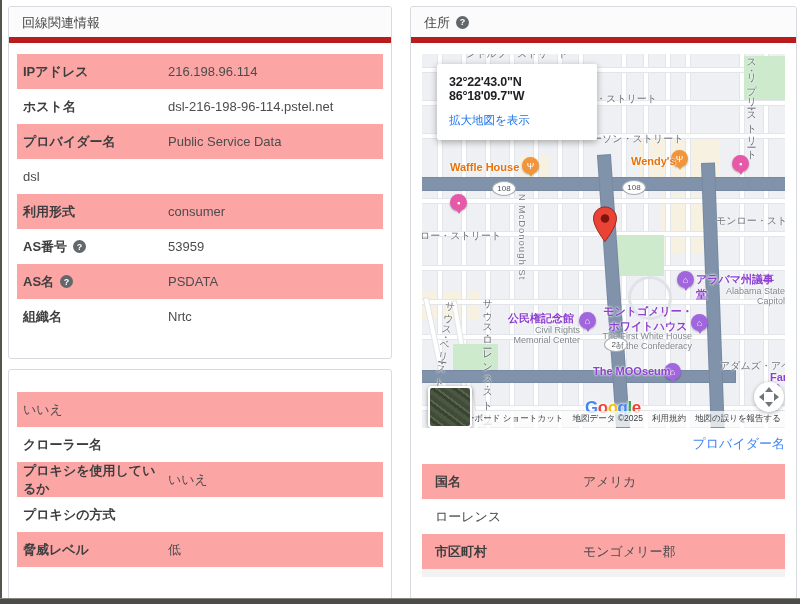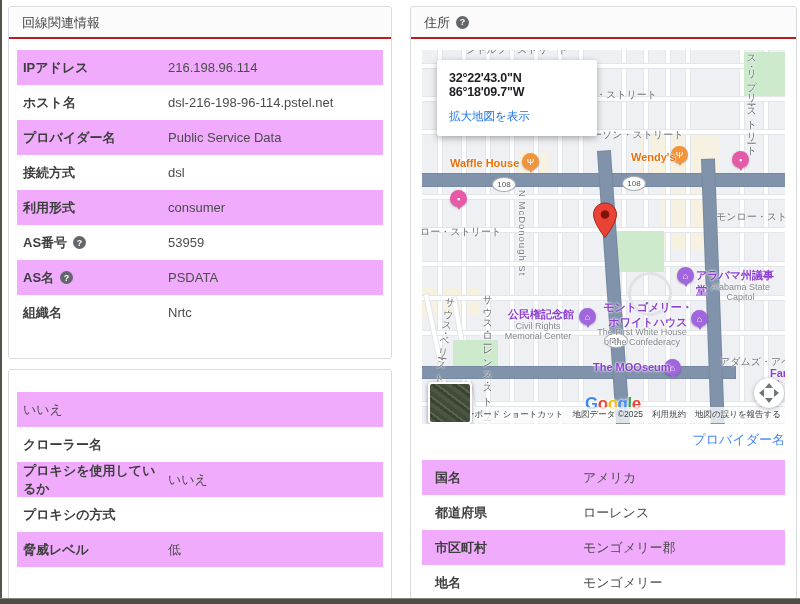--- a/index.html
+++ b/index.html
@@ -8,29 +8,29 @@
 
   
   #edge-left{position:absolute;left:0;top:0;width:2px;height:604px;background:#55544f;z-index:60;}
   #edge-bottom{position:absolute;left:0;top:598px;width:800px;height:6px;background:#4d4c48;border-top:1px solid #85847d;box-sizing:border-box;z-index:60;}
 
   
   .panel{position:absolute;background:#fff;border:1px solid #d7dade;border-radius:3px;box-sizing:border-box;overflow:hidden;}
   #panel-line{left:8px;top:6px;width:384px;height:353px;}
   #panel-attack{left:8px;top:369px;width:384px;height:237px;}
   #panel-address{left:410px;top:6px;width:387px;height:594px;}
-  .phead{height:30px;line-height:29px;padding:0 13px;background:#fbfbfc;border-bottom:2px solid #b91c1c;
+  .phead{height:30px;line-height:29px;padding:0 13px;background:#fbfbfc;border-bottom:6px solid #b91c1c;
          font-size:13px;color:#454545;display:flex;align-items:center;}
   .pbody{padding:11px 8px 0 8px;}
   #panel-attack .pbody{padding-top:22px;}
   #panel-address .pbody{padding:11px 11px 0 11px;}
 
   
   .trow{display:flex;align-items:center;height:35px;font-size:13px;padding-left:6px;}
-  .trow.alt{background:#f0abfc;}
+  .trow.alt{background:#fca5a5;}
   .trow .lbl{flex:0 0 145px;font-weight:700;color:#3e3e3e;display:flex;align-items:center;}
   .trow .val{color:#4c4c4c;}
   #panel-address .trow{padding-left:13px;}
   #panel-address .trow .lbl{flex-basis:148px;}
   .partial-row{height:8px;background:#f2f2f3;}
 
   .help{display:inline-flex;align-items:center;justify-content:center;flex:0 0 auto;
         width:13px;height:13px;border-radius:50%;background:#63676c;color:#fff;
         font-size:9px;font-weight:700;margin-left:6px;cursor:pointer;}
 
@@ -48,21 +48,21 @@
   .slabel{position:absolute;font-size:10px;color:#6e737a;white-space:nowrap;z-index:5;
           text-shadow:0 0 2px #fff,0 0 2px #fff;}
   .slabel.vert{writing-mode:vertical-rl;letter-spacing:1px;}
   .slabel.en{font-size:9.5px;color:#7c8187;}
   .poi-ico{position:absolute;width:17px;height:17px;border-radius:50%;color:#fff;display:flex;align-items:center;
            justify-content:center;font-size:9px;box-shadow:0 1px 2px rgba(0,0,0,.3);z-index:6;cursor:pointer;}
   .poi-tail{position:absolute;top:15px;left:50%;margin-left:-3px;width:0;height:0;
             border:3px solid transparent;border-top-width:5px;}
   .poi-label{position:absolute;font-size:11px;font-weight:700;white-space:pre-line;z-index:6;
              text-shadow:0 0 2px #fff,0 0 3px #fff;cursor:pointer;}
-  .poi-en{position:absolute;font-size:9px;color:#82878c;white-space:pre-line;text-align:center;z-index:6;
+  .poi-en{position:absolute;font-size:9px;color:#82878c;white-space:pre-line;text-align:right;z-index:6;
           text-shadow:0 0 2px #fff,0 0 2px #fff;}
   #map-pin{position:absolute;left:170px;top:152px;z-index:7;}
 
   #info-card{position:absolute;left:15px;top:10px;width:160px;background:#fff;border-radius:2px;
              box-shadow:0 2px 7px rgba(0,0,0,.32);padding:11px 12px 12px;z-index:10;box-sizing:border-box;}
   #card-coords{font-size:12.5px;font-weight:700;color:#202124;letter-spacing:-.2px;}
   #card-addr{font-size:10.8px;color:#5f6368;line-height:1.45;margin-top:7px;}
   #card-link{display:inline-block;font-size:11.5px;color:#1a73e8;margin-top:10px;text-decoration:none;cursor:pointer;}
 
   #sat-thumb{position:absolute;left:6px;top:332px;width:44px;height:42px;border:2px solid #fff;border-radius:4px;
@@ -103,21 +103,20 @@
         </div>
         <div class="trow">
           <span class="lbl">ホスト名</span>
           <span class="val">dsl-216-198-96-114.pstel.net</span>
         </div>
         <div class="trow alt">
           <span class="lbl">プロバイダー名</span>
           <span class="val">Public Service Data</span>
         </div>
         <div class="trow">
-          <span class="lbl">接続方式</span>
           <span class="val">dsl</span>
         </div>
         <div class="trow alt">
           <span class="lbl">利用形式</span>
           <span class="val">consumer</span>
         </div>
         <div class="trow">
           <span class="lbl">AS番号<span class="help">?</span></span>
           <span class="val">53959</span>
         </div>
@@ -274,28 +273,23 @@
       <div id="large-map-row">
         <a>プロバイダー名</a>
       </div>
 
       <div id="addr-table">
           <div class="trow alt">
             <span class="lbl">国名</span>
             <span class="val">アメリカ</span>
           </div>
           <div class="trow">
-            <span class="lbl">都道府県</span>
             <span class="val">ローレンス</span>
           </div>
           <div class="trow alt">
             <span class="lbl">市区町村</span>
             <span class="val">モンゴメリー郡</span>
-          </div>
-          <div class="trow">
-            <span class="lbl">地名</span>
-            <span class="val">モンゴメリー</span>
           </div>
         </div>
       <div class="partial-row"></div>
     </div>
   </section>
 </div>
 
 </body></html>

